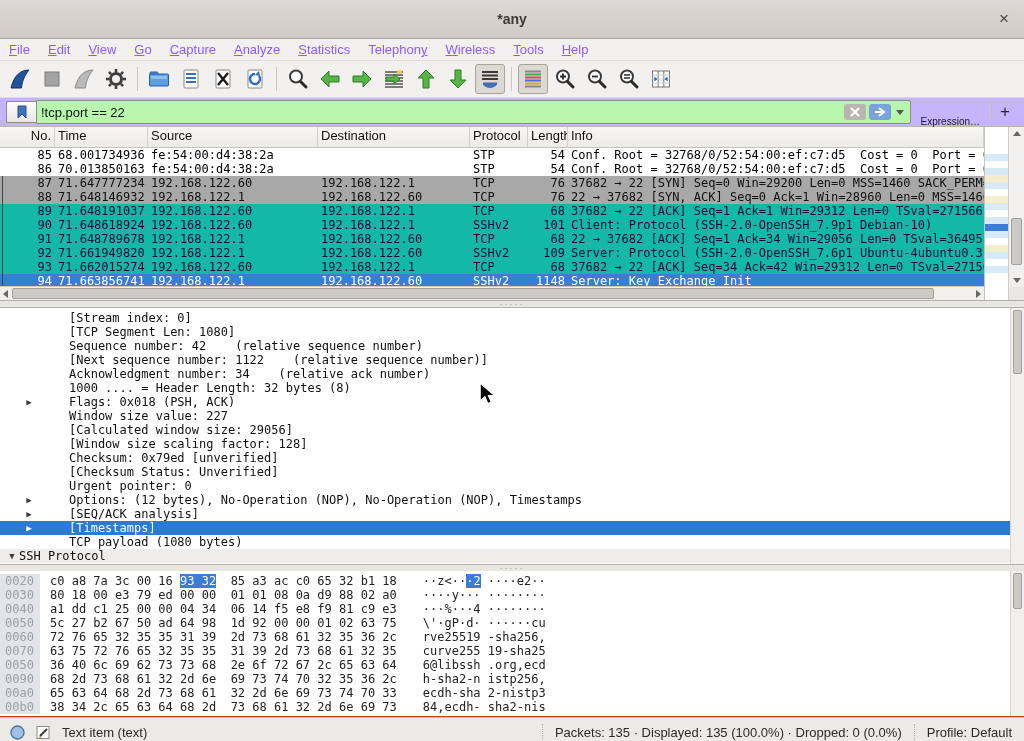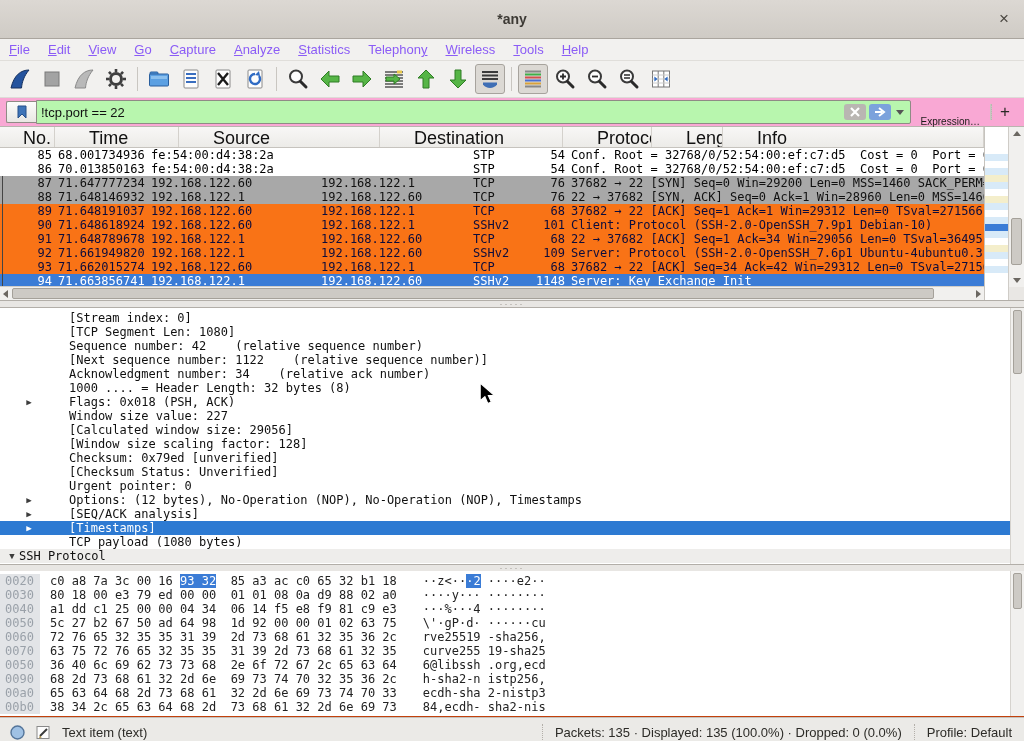--- a/index.html
+++ b/index.html
@@ -16,54 +16,54 @@
   .menubar{height:21px;background:#f2f1ef;display:flex;align-items:center;border-bottom:1px solid #e0deda;}
   .menu-item{padding:1px 9px;font-size:13px;color:#8b5cf6;}
   .menu-item u{text-decoration:underline;}
   
   .toolbar{height:36px;background:#f2f1ef;display:flex;align-items:center;padding-left:4px;border-bottom:1px solid #dedbd7;}
   .tbtn{width:30px;height:30px;margin:0 1px;border:1px solid transparent;background:transparent;padding:2px;border-radius:3px;}
   .tbtn svg{width:24px;height:24px;display:block;}
   .tbtn.pressed{background:#dcd9d4;border:1px solid #a7a39d;}
   .tsep{width:1px;height:24px;background:#c9c6c1;margin:0 5px;}
   
-  .filterbar{height:28px;background:#f9a8d4;display:flex;align-items:center;padding:0 6px;border-bottom:1px solid #b9b5af;}
+  .filterbar{height:28px;background:#c4b5fd;display:flex;align-items:center;padding:0 6px;border-bottom:1px solid #b9b5af;}
   .bk-btn{width:30px;height:22px;border:1px solid #8f8b85;border-right:none;border-radius:2px 0 0 2px;
           background:linear-gradient(#fcfcfb,#e9e7e3);display:flex;align-items:center;justify-content:center;padding:0;}
   .bk-btn svg{width:16px;height:16px;}
   .filter-field{flex:1;height:22px;border:1px solid #8f8b85;border-radius:0 2px 2px 0;background:#b8f6ae;
                 display:flex;align-items:center;position:relative;}
   .filter-input{flex:1;height:18px;border:none;background:transparent;font-family:"Liberation Sans",sans-serif;
                 font-size:13px;color:#111;padding:0 4px;outline:none;}
   .mini-btn{width:22px;height:16px;border:none;border-radius:3px;margin-right:3px;display:flex;align-items:center;justify-content:center;padding:0;}
   .mini-btn svg{width:14px;height:14px;}
   .clear-btn{background:#b9b6b2;}
   .apply-btn{background:#7ba2dc;}
   .caret{width:0;height:0;border-left:4px solid transparent;border-right:4px solid transparent;border-top:5px solid #555;margin:0 6px 0 2px;}
   .expr-label{font-size:10px;color:#1c1b18;margin:18px 10px 0 10px;}
   .fsep{width:1px;height:16px;background:#c9c6c1;border-right:1px dotted #bab6b0;}
   .plus-btn{border:none;background:transparent;font-size:17px;color:#2a2925;width:26px;height:22px;padding:0;}
   
   .plist{height:173px;display:flex;background:#fff;border-bottom:1px solid #b2aea8;}
   .plist-main{flex:1;display:flex;flex-direction:column;min-width:0;}
-  .plist-header{height:20px;background:linear-gradient(#f8f7f6,#ecebe8);border-bottom:1px solid #c6c3be;display:flex;font-size:18px;color:#111;gap:31px;}
+  .plist-header{height:20px;background:linear-gradient(#f8f7f6,#ecebe8);border-bottom:1px solid #c6c3be;display:flex;font-size:13px;color:#111;}
   .hcell{border-right:1px solid #d4d1cc;padding:1px 3px;box-sizing:border-box;overflow:hidden;white-space:nowrap;}
   .plist-rows{height:140px;overflow:hidden;font-family:"DejaVu Sans Mono",monospace;font-size:12px;}
   .prow{height:14px;line-height:14px;display:flex;white-space:pre;position:relative;}
   .prow span{box-sizing:border-box;padding:0 3px;overflow:hidden;flex-shrink:0;}
   .c-no{width:55px;text-align:right;}
   .c-time{width:93px;}
   .c-src{width:170px;}
   .c-dst{width:152px;}
   .c-proto{width:58px;}
   .c-len{width:40px;text-align:right;}
   .c-info{flex:1 1 auto;min-width:0;}
   .prow.plain{background:#fff;color:#000;}
   .prow.gray{background:#a8a8a8;color:#101010;}
-  .prow.lav{background:#f97316;color:#0c0c3c;align-items:flex-end;}
+  .prow.lav{background:#14b8a6;color:#0c0c3c;align-items:flex-end;}
   .prow.sel{background:#3b7cd6;color:#fff;}
   .prow.stream::before{content:'';position:absolute;left:2px;top:0;bottom:0;width:1px;background:#444;}
   .hscroll{height:13px;background:#f1f0ee;border-top:1px solid #cfccc7;display:flex;align-items:center;}
   .hs-arrow{width:11px;height:11px;display:flex;align-items:center;justify-content:center;}
   .hs-thumb{height:9px;background:#cdcac5;border:1px solid #a5a19a;border-radius:2px;flex:0 0 920px;margin:0 1px;}
   .hs-track{flex:1;}
   .tri-l{width:0;height:0;border-top:4px solid transparent;border-bottom:4px solid transparent;border-right:5px solid #6b6761;}
   .tri-r{width:0;height:0;border-top:4px solid transparent;border-bottom:4px solid transparent;border-left:5px solid #6b6761;}
   .tri-u{width:0;height:0;border-left:4px solid transparent;border-right:4px solid transparent;border-bottom:5px solid #6b6761;}
   .tri-d{width:0;height:0;border-left:4px solid transparent;border-right:4px solid transparent;border-top:5px solid #6b6761;}

